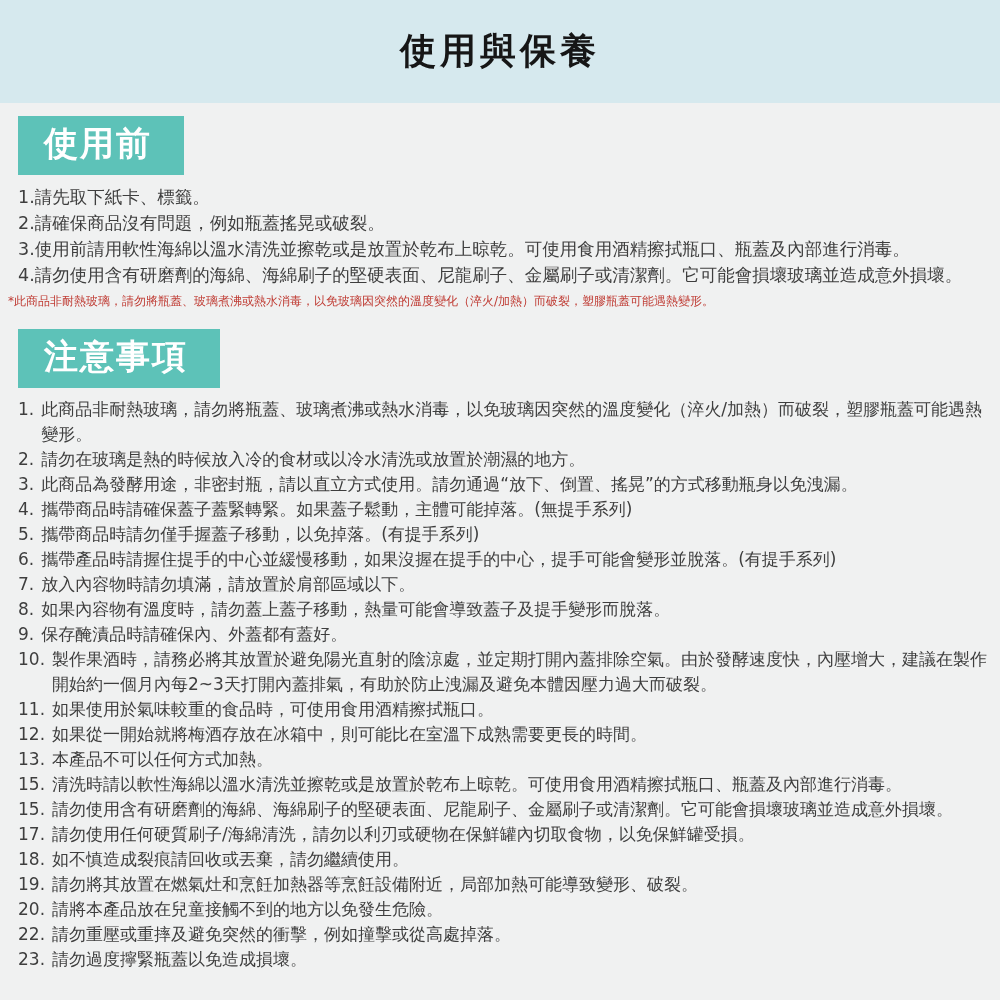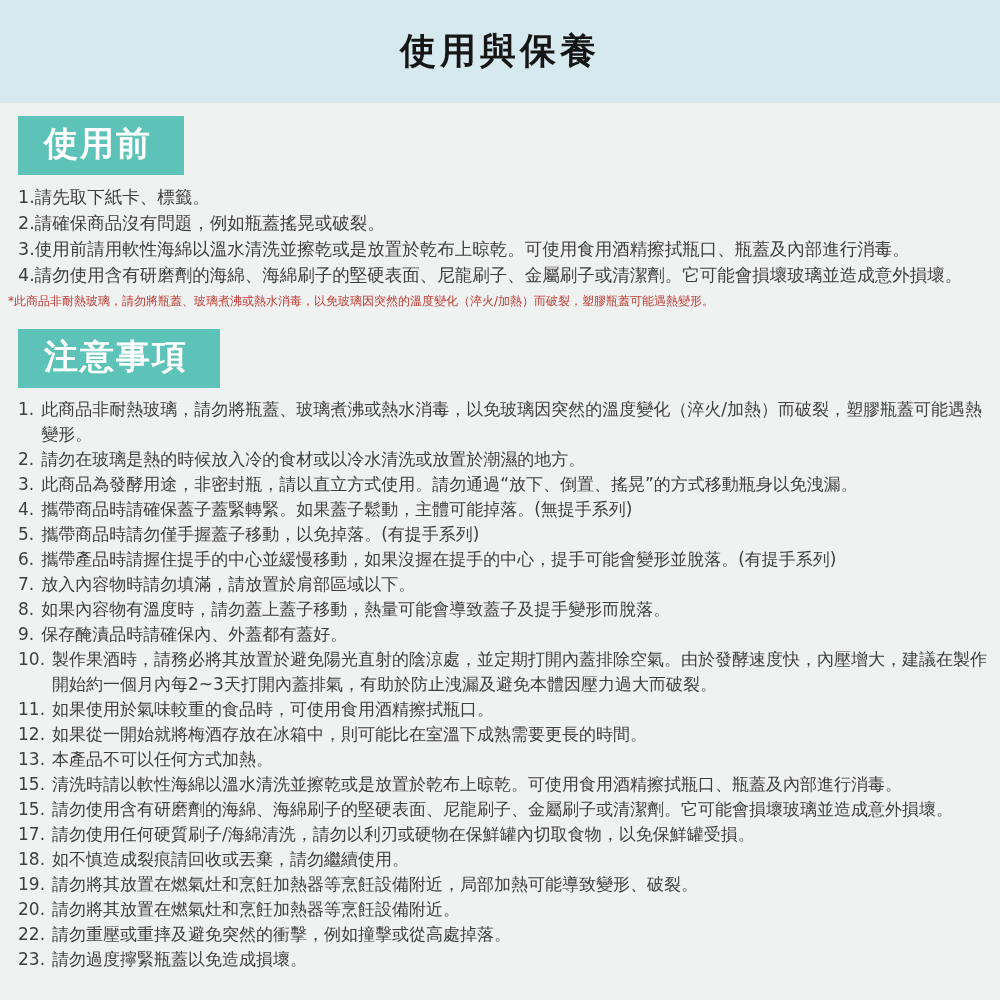--- a/index.html
+++ b/index.html
@@ -176,21 +176,21 @@
     <span class="txt">如不慎造成裂痕請回收或丟棄，請勿繼續使用。</span>
   </div>
 
   <div class="item">
     <span class="num">19.</span>
     <span class="txt">請勿將其放置在燃氣灶和烹飪加熱器等烹飪設備附近，局部加熱可能導致變形、破裂。</span>
   </div>
 
   <div class="item">
     <span class="num">20.</span>
-    <span class="txt">請勿將其放置在燃氣灶和烹飪加熱器等烹飪設備附近。</span>
+    <span class="txt">請將本產品放在兒童接觸不到的地方以免發生危險。</span>
   </div>
 
 
   <div class="item">
     <span class="num">22.</span>
     <span class="txt">請勿重壓或重摔及避免突然的衝擊，例如撞擊或從高處掉落。</span>
   </div>
 
   <div class="item">
     <span class="num">23.</span>

